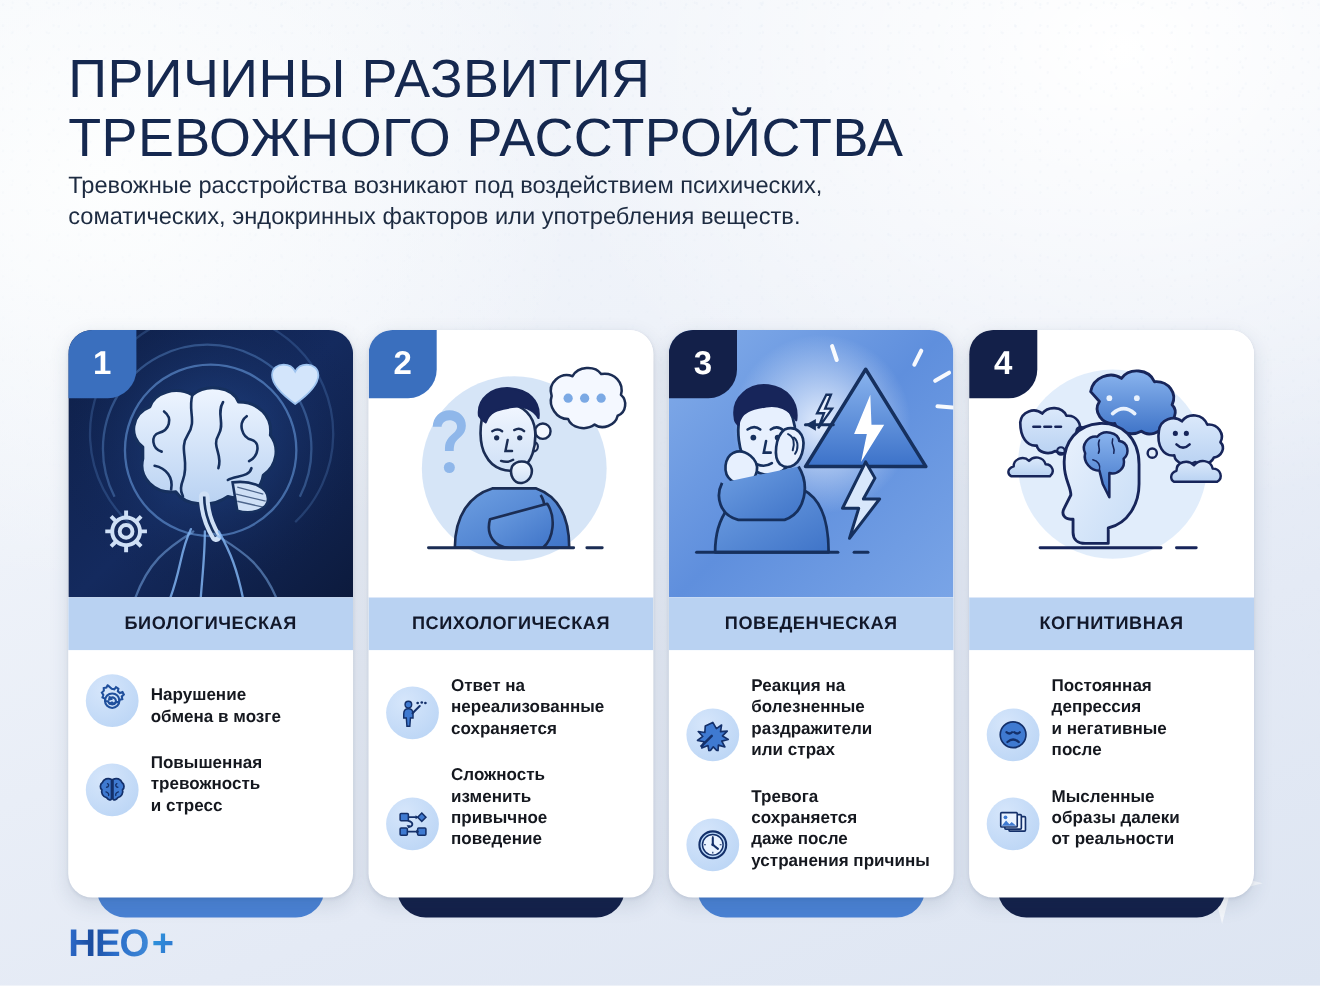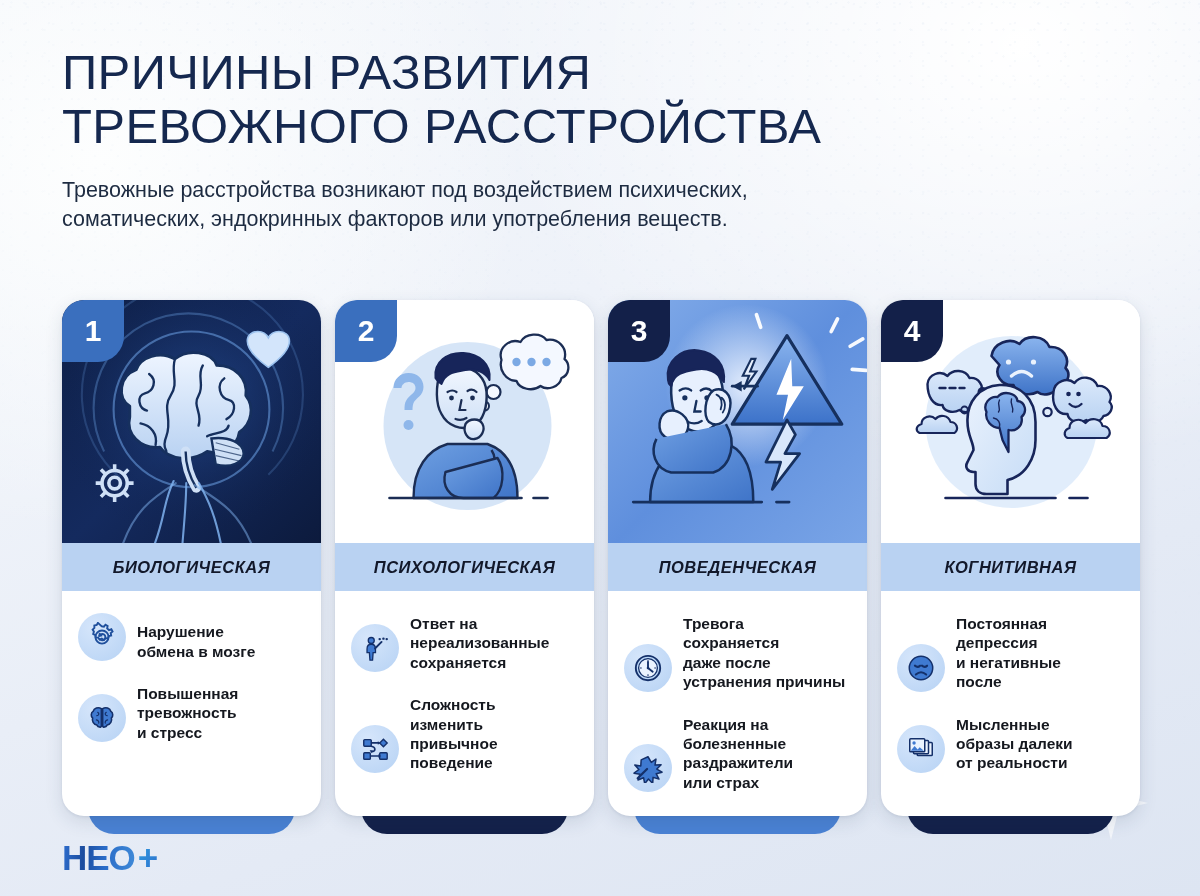--- a/index.html
+++ b/index.html
@@ -45,21 +45,20 @@
     line-height:1.10;
     font-weight:normal;
     letter-spacing:.4px;
     color:#15284f;
     text-transform:uppercase;
     font-stretch:condensed;
     text-shadow: 0 1px 0 rgba(255,255,255,.8);
   }
   .title .l2 { display:block; }
   .subtitle {
-    margin-top:22px;
     font-size:21.5px;
     line-height:1.38;
     color:#1d2b41;
     max-width:1000px;
   }
   .subtitle .sl { display:block; }
 
   
   .cards {
     position:absolute;
@@ -94,21 +93,21 @@
     display:flex; align-items:center; justify-content:center;
     color:#fff; font-size:30px; font-weight:bold;
     z-index:6;
     letter-spacing:0;
   }
 
   
   .label-band {
     flex:0 0 48px;
     background:#b9d2f2;
-    display:flex; align-items:center; justify-content:center;font-style:italic;
+    display:flex; align-items:center; justify-content:center;
   }
   .label-band span {
     font-size:16.5px; font-weight:bold;
     color:#12182a; letter-spacing:.5px;
     text-transform:uppercase;
     font-stretch:condensed;
     white-space:nowrap;
   }
 
   
@@ -483,20 +482,34 @@
           </g>
         </svg>
         <div class="badge" style="background:#132049">
           <span>3</span>
         </div>
       </div>
       <div class="label-band">
         <span>ПОВЕДЕНЧЕСКАЯ</span>
       </div>
       <div class="bullets">
+        <div class="bullet">
+          <div class="b-icon">
+            <svg viewBox="0 0 32 32">
+              <path d="M16 4 l3.5 6 5-3.5 -1 6.4 6.5-.4 -4.6 4.6 5.6 3.4 -6.3 1.6 3 5.7 -6.3-1.8 -.4 6.5 -4.5-4.8 -4 5.1 -1.2-6.4 -6 2.4 2.2-6.1 -6.4-1.2 5.2-3.9 -4.4-4.8 6.4 1 .4-6.4 z" fill="#3f7ad1" stroke="#14306a" stroke-width="1.6" stroke-linejoin="round"></path>
+              <path d="M5 27 L15 17" stroke="#14306a" stroke-width="2.4" stroke-linecap="round"></path>
+            </svg>
+          </div>
+          <div class="b-text">
+            <span>Реакция на</span><br>
+            <span>болезненные</span><br>
+            <span>раздражители</span><br>
+            <span>или страх</span>
+          </div>
+        </div>
         <div class="bullet">
           <div class="b-icon">
             <svg viewBox="0 0 32 32">
               <circle cx="16" cy="16" r="13" fill="#bcd8f8" stroke="#14306a" stroke-width="2"></circle>
               <circle cx="16" cy="16" r="10" fill="#eaf3ff" stroke="#14306a" stroke-width="1.4"></circle>
               <g stroke="#14306a" stroke-width="1.1">
                   <path d="M16 7.5 v1.8"></path>
                   <path d="M16 22.7 v1.8"></path>
                   <path d="M7.5 16 h1.8"></path>
                   <path d="M22.7 16 h1.8"></path>
@@ -508,34 +521,20 @@
               <circle cx="16" cy="16" r="1.4" fill="#14306a"></circle>
             </svg>
           </div>
           <div class="b-text">
             <span>Тревога</span><br>
             <span>сохраняется</span><br>
             <span>даже после</span><br>
             <span>устранения причины</span>
           </div>
         </div>
-        <div class="bullet">
-          <div class="b-icon">
-            <svg viewBox="0 0 32 32">
-              <path d="M16 4 l3.5 6 5-3.5 -1 6.4 6.5-.4 -4.6 4.6 5.6 3.4 -6.3 1.6 3 5.7 -6.3-1.8 -.4 6.5 -4.5-4.8 -4 5.1 -1.2-6.4 -6 2.4 2.2-6.1 -6.4-1.2 5.2-3.9 -4.4-4.8 6.4 1 .4-6.4 z" fill="#3f7ad1" stroke="#14306a" stroke-width="1.6" stroke-linejoin="round"></path>
-              <path d="M5 27 L15 17" stroke="#14306a" stroke-width="2.4" stroke-linecap="round"></path>
-            </svg>
-          </div>
-          <div class="b-text">
-            <span>Реакция на</span><br>
-            <span>болезненные</span><br>
-            <span>раздражители</span><br>
-            <span>или страх</span>
-          </div>
-        </div>
       </div>
     </div>
   </div>
 
   <div class="card-wrap">
     <div class="card-bar" style="background:#132049"></div>
     <div class="card">
       <div class="illus" style="background:#ffffff">
         <svg viewBox="0 0 246 243" preserveAspectRatio="xMidYMid meet">
           <defs>

